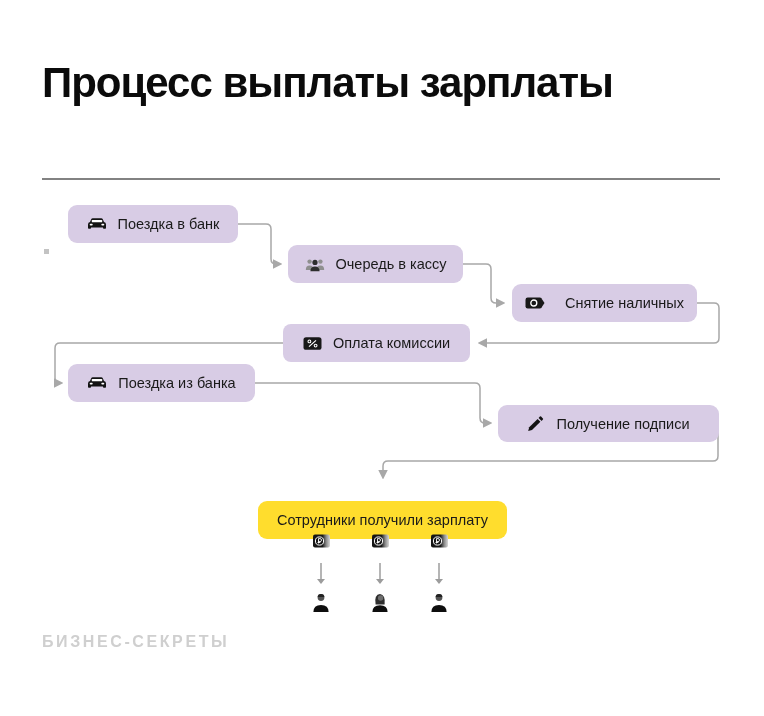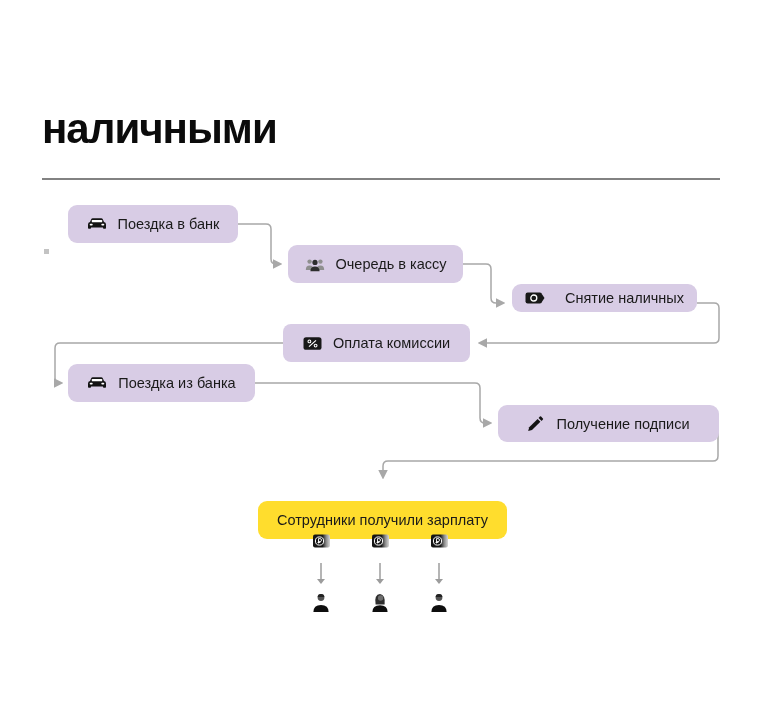--- a/index.html
+++ b/index.html
@@ -37,22 +37,21 @@
   .brand{
     position:absolute;left:42px;top:633px;font-size:16px;font-weight:bold;
     letter-spacing:2.6px;color:#cfcfcf;
   }
 </style>
 </head>
 <body>
 
 <div id="canvas">
 
-  <h1 class="title"><br>
-    <span>наличными</span>
+  <h1 class="title"><span>Процесс выплаты зарплаты</span><br>
   </h1>
 
   <div class="divider"></div>
 
   <div class="stray-square"></div>
 
   <svg class="connectors" width="764" height="716">
     <defs>
       <marker id="arr" viewBox="0 0 10 10" refX="7.5" refY="5" markerWidth="6.5" markerHeight="6.5" orient="auto">
         <path d="M0 0 L10 5 L0 10 Z" fill="#a8a8a8"></path>
@@ -83,21 +82,21 @@
   <div class="flow-box" style="left:68px;top:205px;width:170px;height:38px;">
     <svg class="bi" width="20" height="16" viewBox="0 0 20 16">
       <path d="M3 6 L4.2 3.2 Q4.6 2.2 5.8 2.2 h8.4 q1.2 0 1.6 1 L17 6 q2 .4 2 2.6 V12 q0 .8 -.8 .8 h-1.4 q-.8 0 -.8 -.8 v-.6 H4 v.6 q0 .8 -.8 .8 H1.8 Q1 12.8 1 12 V8.6 Q1 6.4 3 6 Z" fill="#131313"></path>
       <rect x="4.8" y="3.9" width="10.4" height="2.4" rx="0.6" fill="#fff"></rect>
       <rect x="2.7" y="7.7" width="3" height="1.7" rx="0.85" fill="#fff"></rect>
       <rect x="14.3" y="7.7" width="3" height="1.7" rx="0.85" fill="#fff"></rect>
     </svg>
     <span>Поездка в банк</span>
   </div>
 
-  <div class="flow-box" style="left:512px;top:284px;width:185px;height:28px;gap:20px;">
+  <div class="flow-box" style="left:512px;top:284px;width:185px;height:38px;gap:20px;">
     <svg class="bi" width="20" height="14" viewBox="0 0 20 14">
       <rect x="0.5" y="1.5" width="16.5" height="11" rx="2.2" fill="#181818"></rect>
       <path d="M16.5 2.6 L19.5 7 L16.5 11.4 Z" fill="#181818"></path>
       <circle cx="8.8" cy="7" r="3" fill="none" stroke="#fff" stroke-width="1.3"></circle>
     </svg>
     <span>Снятие наличных</span>
   </div>
 
   <div class="flow-box" style="left:283px;top:324px;width:187px;height:38px;border-radius:8px;">
     <svg class="bi" width="19" height="15" viewBox="0 0 19 15">
@@ -196,14 +195,15 @@
       <path d="M6 0 V19" stroke="#9c9c9c" stroke-width="1.5" fill="none"></path>
       <path d="M2 16 L6 21 L10 16 Z" fill="#9c9c9c"></path>
     </svg>
     <svg class="person" width="22" height="22" viewBox="0 0 22 22">
       <circle cx="11" cy="6.5" r="3.4" fill="#525252"></circle>
       <path d="M11 2.9 a3.4 3.4 0 0 1 3.4 3 L7.6 6 a3.4 3.4 0 0 1 3.4 -3.1 Z" fill="#222"></path>
       <path d="M3.4 21 Q3.4 13.9 11 13.9 Q18.6 13.9 18.6 21 Z" fill="#0e0e0e"></path>
     </svg>
   </div>
 
+  <div class="brand">БИЗНЕС-СЕКРЕТЫ</div>
 
 </div>
 
 </body></html>

